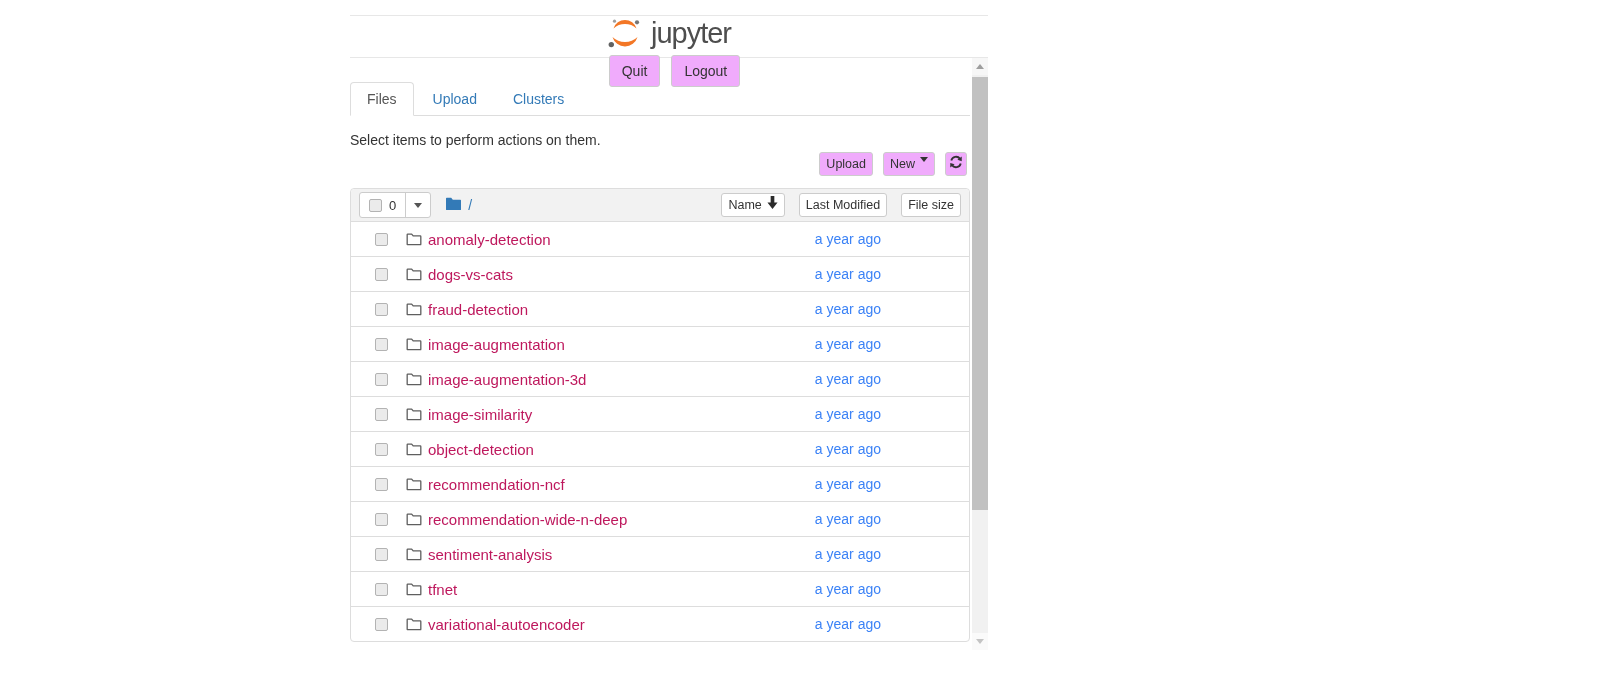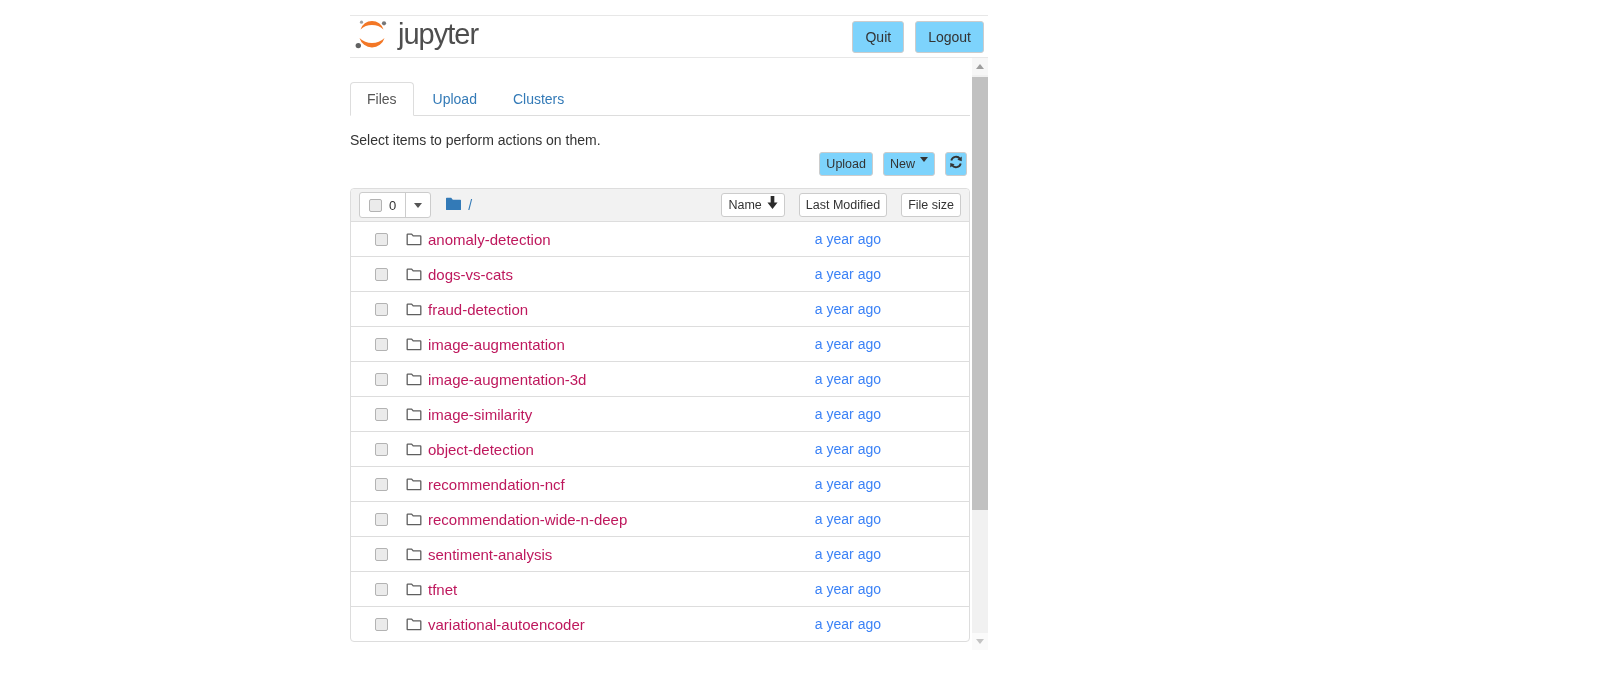--- a/index.html
+++ b/index.html
@@ -2,25 +2,25 @@
 <html><head>
 <meta charset="utf-8">
 <style>
   * { margin:0; padding:0; box-sizing:border-box; }
   html,body { width:1600px; height:679px; background:#fff; overflow:hidden;
               font-family:"Liberation Sans", sans-serif; color:#333; font-size:14px; }
   .page { position:absolute; left:350px; top:15px; width:638px; border-top:1px solid #e7e7e7; }
 
   
   .app-header { height:42px; display:flex; align-items:center; justify-content:space-between;
-                border-bottom:1px solid #e7e7e7; padding:0 4px 0 4px; }
+                border-bottom:1px solid #e7e7e7; padding:0 4px 0 4px;flex-direction:column; }
   .logo { display:flex; align-items:center; cursor:pointer; }
   .logo-text { font-size:29px; color:#4e4e4e; letter-spacing:-1px; margin-left:8px; position:relative; top:-2px; }
   .header-buttons { display:flex; align-items:center; }
-  .btn { background:#7dd3fc; border:1px solid #ccc; border-radius:3px; color:#333; cursor:pointer;
+  .btn { background:#f0abfc; border:1px solid #ccc; border-radius:3px; color:#333; cursor:pointer;
          font-family:"Liberation Sans", sans-serif; }
   .btn-default { font-size:14px; padding:6px 12px; margin-left:11px; line-height:18px; }
 
   
   .scroll-region { position:relative; width:754px; }
   .content { width:620px; padding-top:24px; }
 
   
   .tabs { list-style:none; display:flex; border-bottom:1px solid #ddd; width:620px; }
   .tabs li { margin-right:2px; margin-bottom:-1px; }

